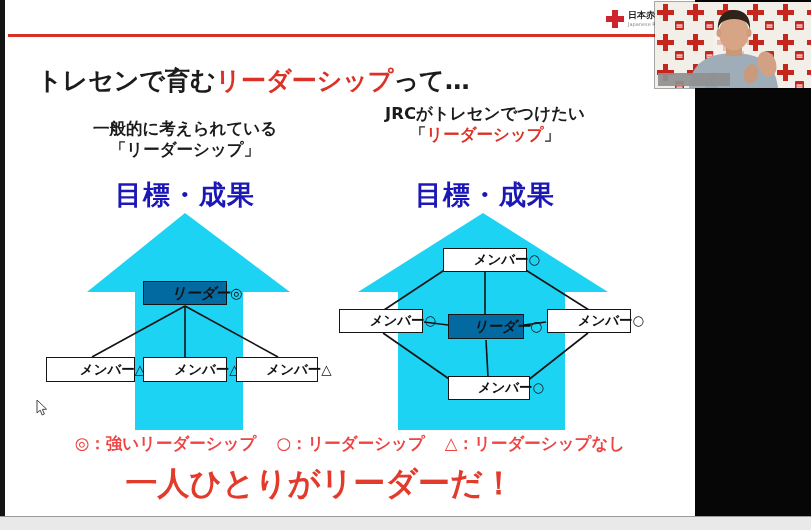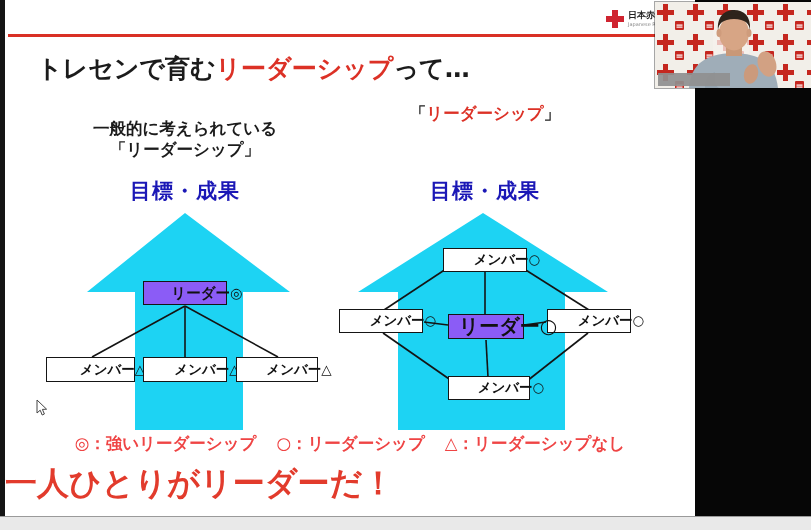--- a/index.html
+++ b/index.html
@@ -11,54 +11,54 @@
   }
   .abs { position:absolute; }
 
   
   #left-black-bar  { left:0; top:0; width:5px;  height:516px; background:#141414; }
   #right-black-region { left:695px; top:0; width:116px; height:516px; background:#060606; }
   #bottom-bar { left:0; top:516px; width:811px; height:14px; background:#e9e9e9; border-top:1px solid #9a9a9a; }
 
   
   #red-line { left:8px; top:34px; width:687px; height:3px; background:#d93025; }
-  #slide-title { left:37px; top:52px; font-size:25px; font-weight:bold; color:#1b1b1b; white-space:nowrap; letter-spacing:0px; }
+  #slide-title { left:37px; top:64px; font-size:25px; font-weight:bold; color:#1b1b1b; white-space:nowrap; letter-spacing:0px; }
   #slide-title .hl { color:#dc3126; }
 
   .col-heading { width:260px; text-align:center; font-size:16.5px; font-weight:bold; color:#1b1b1b; line-height:21px; }
   #left-heading  { left:55px;  top:118px; }
   #right-heading { left:355px; top:103px; }
   #right-heading .hl { color:#dc3126; }
 
-  .goal { width:260px; text-align:center; font-size:21px; font-weight:bold; color:#1b18b6; letter-spacing:1px; }
+  .goal { width:260px; text-align:center; font-size:27px; font-weight:bold; color:#1b18b6; letter-spacing:1px; }
   #left-goal  { left:55px;  top:177px; }
   #right-goal { left:355px; top:177px; }
 
   #diagram-svg { left:0; top:0; width:695px; height:516px; pointer-events:none; }
 
   .node {
     display:flex; align-items:center; justify-content:center;
     background:#ffffff; border:1.5px solid #151515;
     font-size:13.5px; font-weight:bold; color:#111; white-space:nowrap;padding-left:44px;
   }
-  .node.yellow { background:#8b5cf6; }
+  .node.yellow { background:#0369a1;font-style:italic; }
   #l-leader { left:143px; top:281px; width:84px; height:24px; font-size:14.5px; }
   #l-m1 { left:46px;  top:357px; width:89px; height:25px; }
   #l-m2 { left:143px; top:357px; width:84px; height:25px; }
   #l-m3 { left:236px; top:357px; width:82px; height:25px; }
   #r-top    { left:443px; top:248px; width:84px; height:24px; }
   #r-left   { left:339px; top:309px; width:84px; height:24px; }
   #r-right  { left:547px; top:309px; width:84px; height:24px; }
-  #r-center { left:448px; top:314px; width:76px; height:25px; font-size:20px; }
+  #r-center { left:448px; top:314px; width:76px; height:25px; font-size:14px; }
   #r-bottom { left:448px; top:376px; width:82px; height:24px; }
 
   #legend { left:5px; top:433px; width:690px; text-align:center; font-size:16.5px; font-weight:bold; color:#ef4444; white-space:nowrap; }
   #legend span { margin:0 10px; }
 
-  #footer-slogan { left:5px; top:462px; width:630px; text-align:left; font-size:32px; font-weight:bold; color:#e23b2c; white-space:nowrap; }
+  #footer-slogan { left:5px; top:462px; width:630px; text-align:center; font-size:32px; font-weight:bold; color:#e23b2c; white-space:nowrap; }
 
   
   #jrc-logo { left:606px; top:8px; width:100px; height:26px; }
   #jrc-cross { position:absolute; left:0; top:2px; width:18px; height:18px; }
   #jrc-cross .v { position:absolute; left:6px; top:0; width:6px; height:18px; background:#cf2430; }
   #jrc-cross .h { position:absolute; left:0; top:6px; width:18px; height:6px; background:#cf2430; }
   #jrc-name { position:absolute; left:22px; top:1px; font-size:9px; font-weight:bold; color:#222; white-space:nowrap; }
   #jrc-sub  { position:absolute; left:22px; top:13px; font-size:5px; color:#8a8a8a; white-space:nowrap; }
 
   
@@ -86,20 +86,21 @@
   <div id="jrc-name">日本赤十字社</div>
   <div id="jrc-sub">Japanese Re</div>
 </div>
 
 <div class="abs col-heading" id="left-heading">
   <div>一般的に考えられている</div>
   <div>「リーダーシップ」</div>
 </div>
 
 <div class="abs col-heading" id="right-heading">
+  <div>JRCがトレセンでつけたい</div>
   <div><span>「</span><span class="hl">リーダーシップ</span><span>」</span></div>
 </div>
 
 <div class="abs goal" id="left-goal">目標・成果</div>
 <div class="abs goal" id="right-goal">目標・成果</div>
 
 <svg class="abs" id="diagram-svg" viewBox="0 0 695 516">
   <polygon points="185,213 290,292 243,292 243,430 135,430 135,292 87,292" fill="#1dd3f3"></polygon>
   <polygon points="483,213 608,292 565,292 565,430 398,430 398,292 358,292" fill="#1dd3f3"></polygon>
   <g stroke="#141414" stroke-width="1.6">

